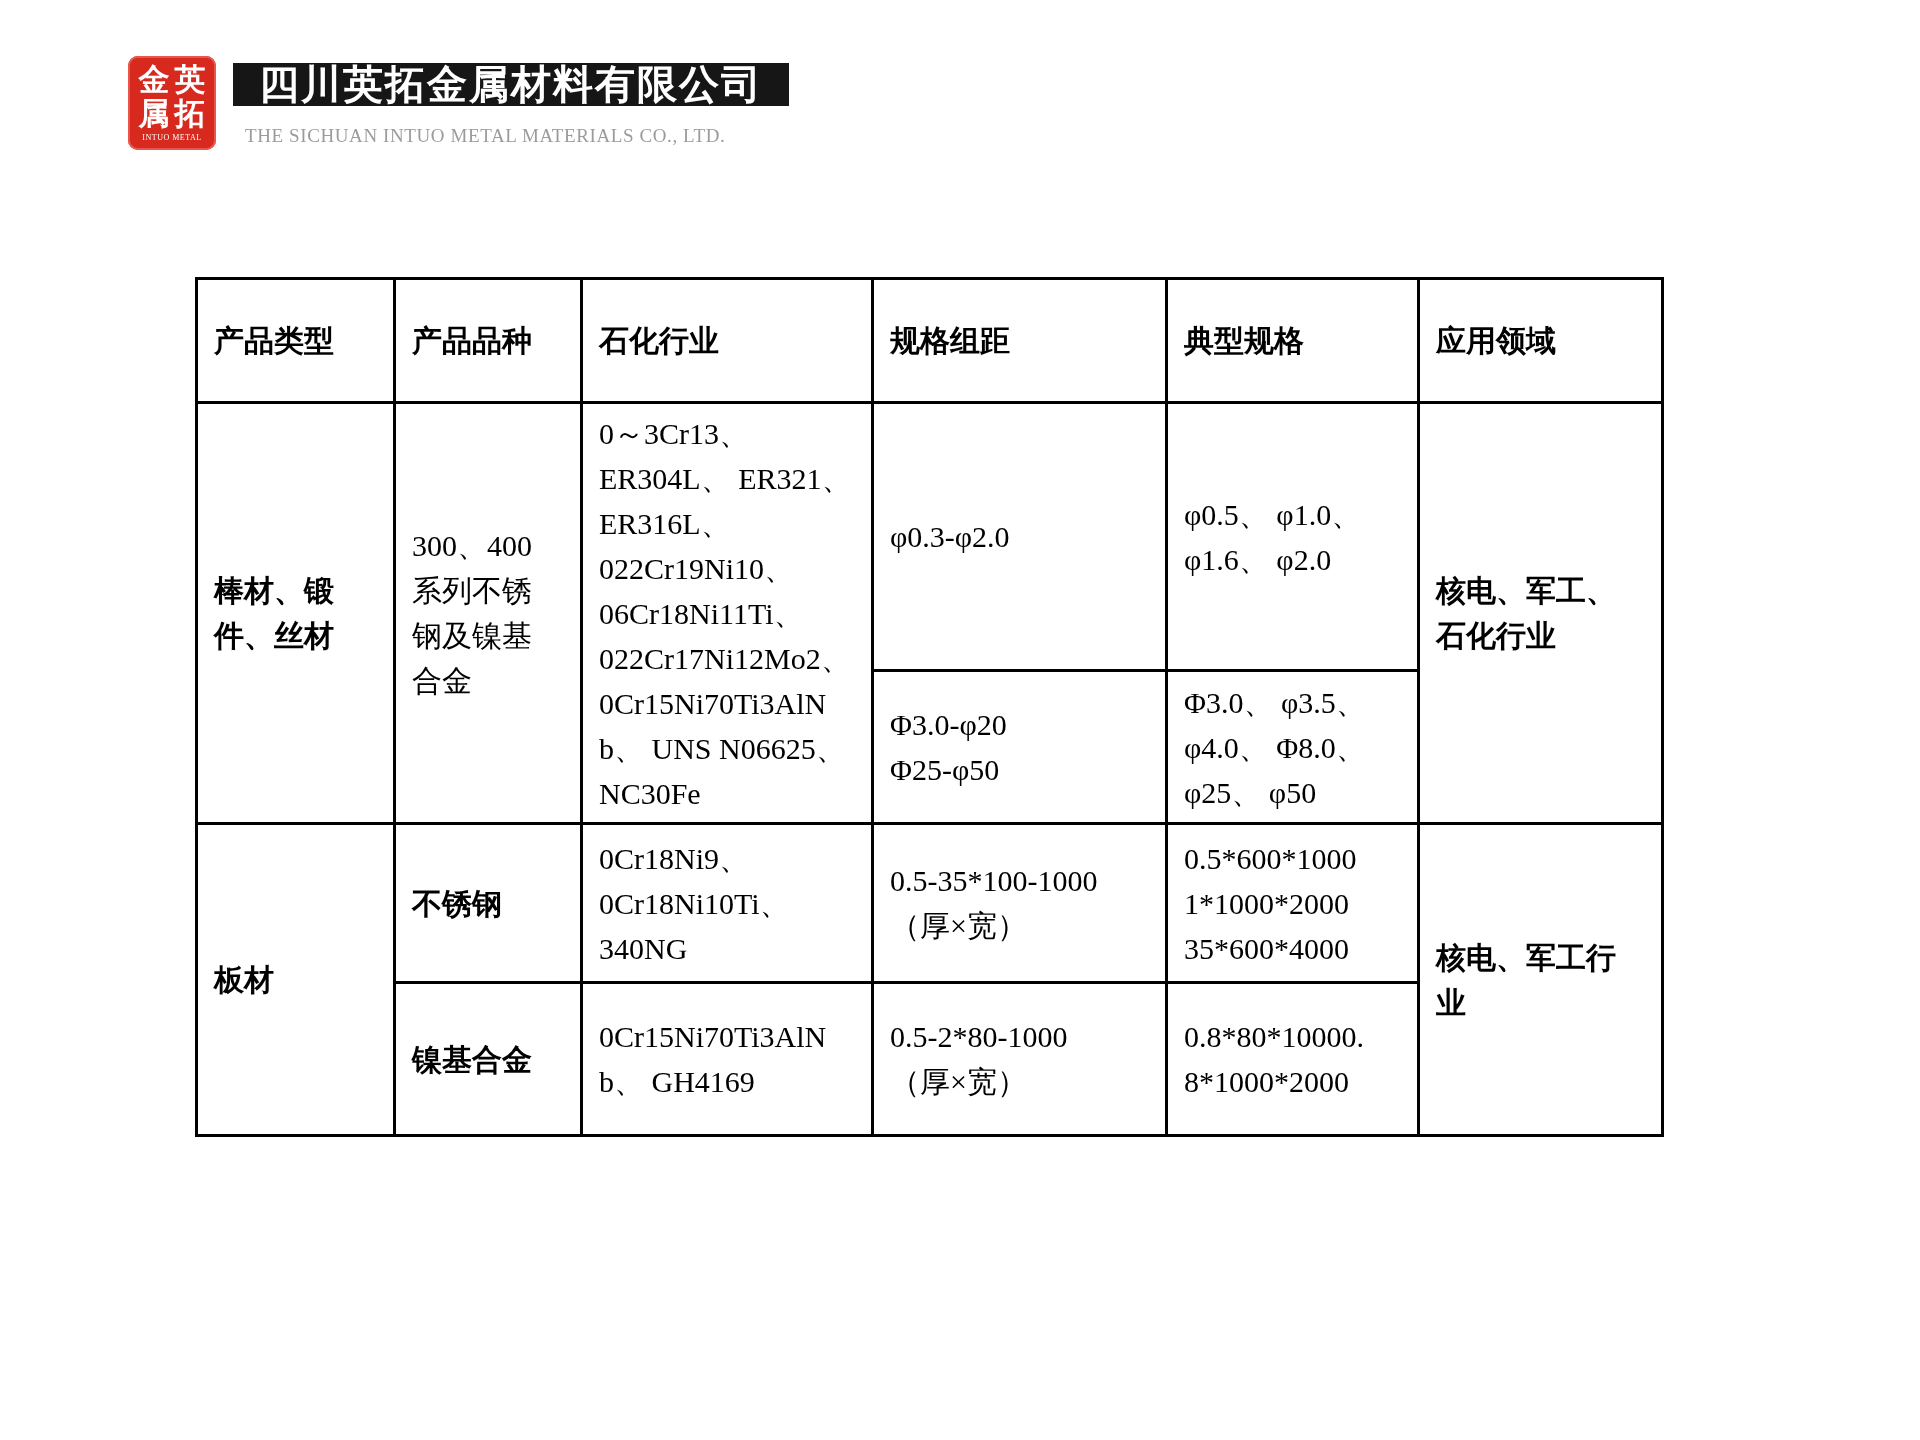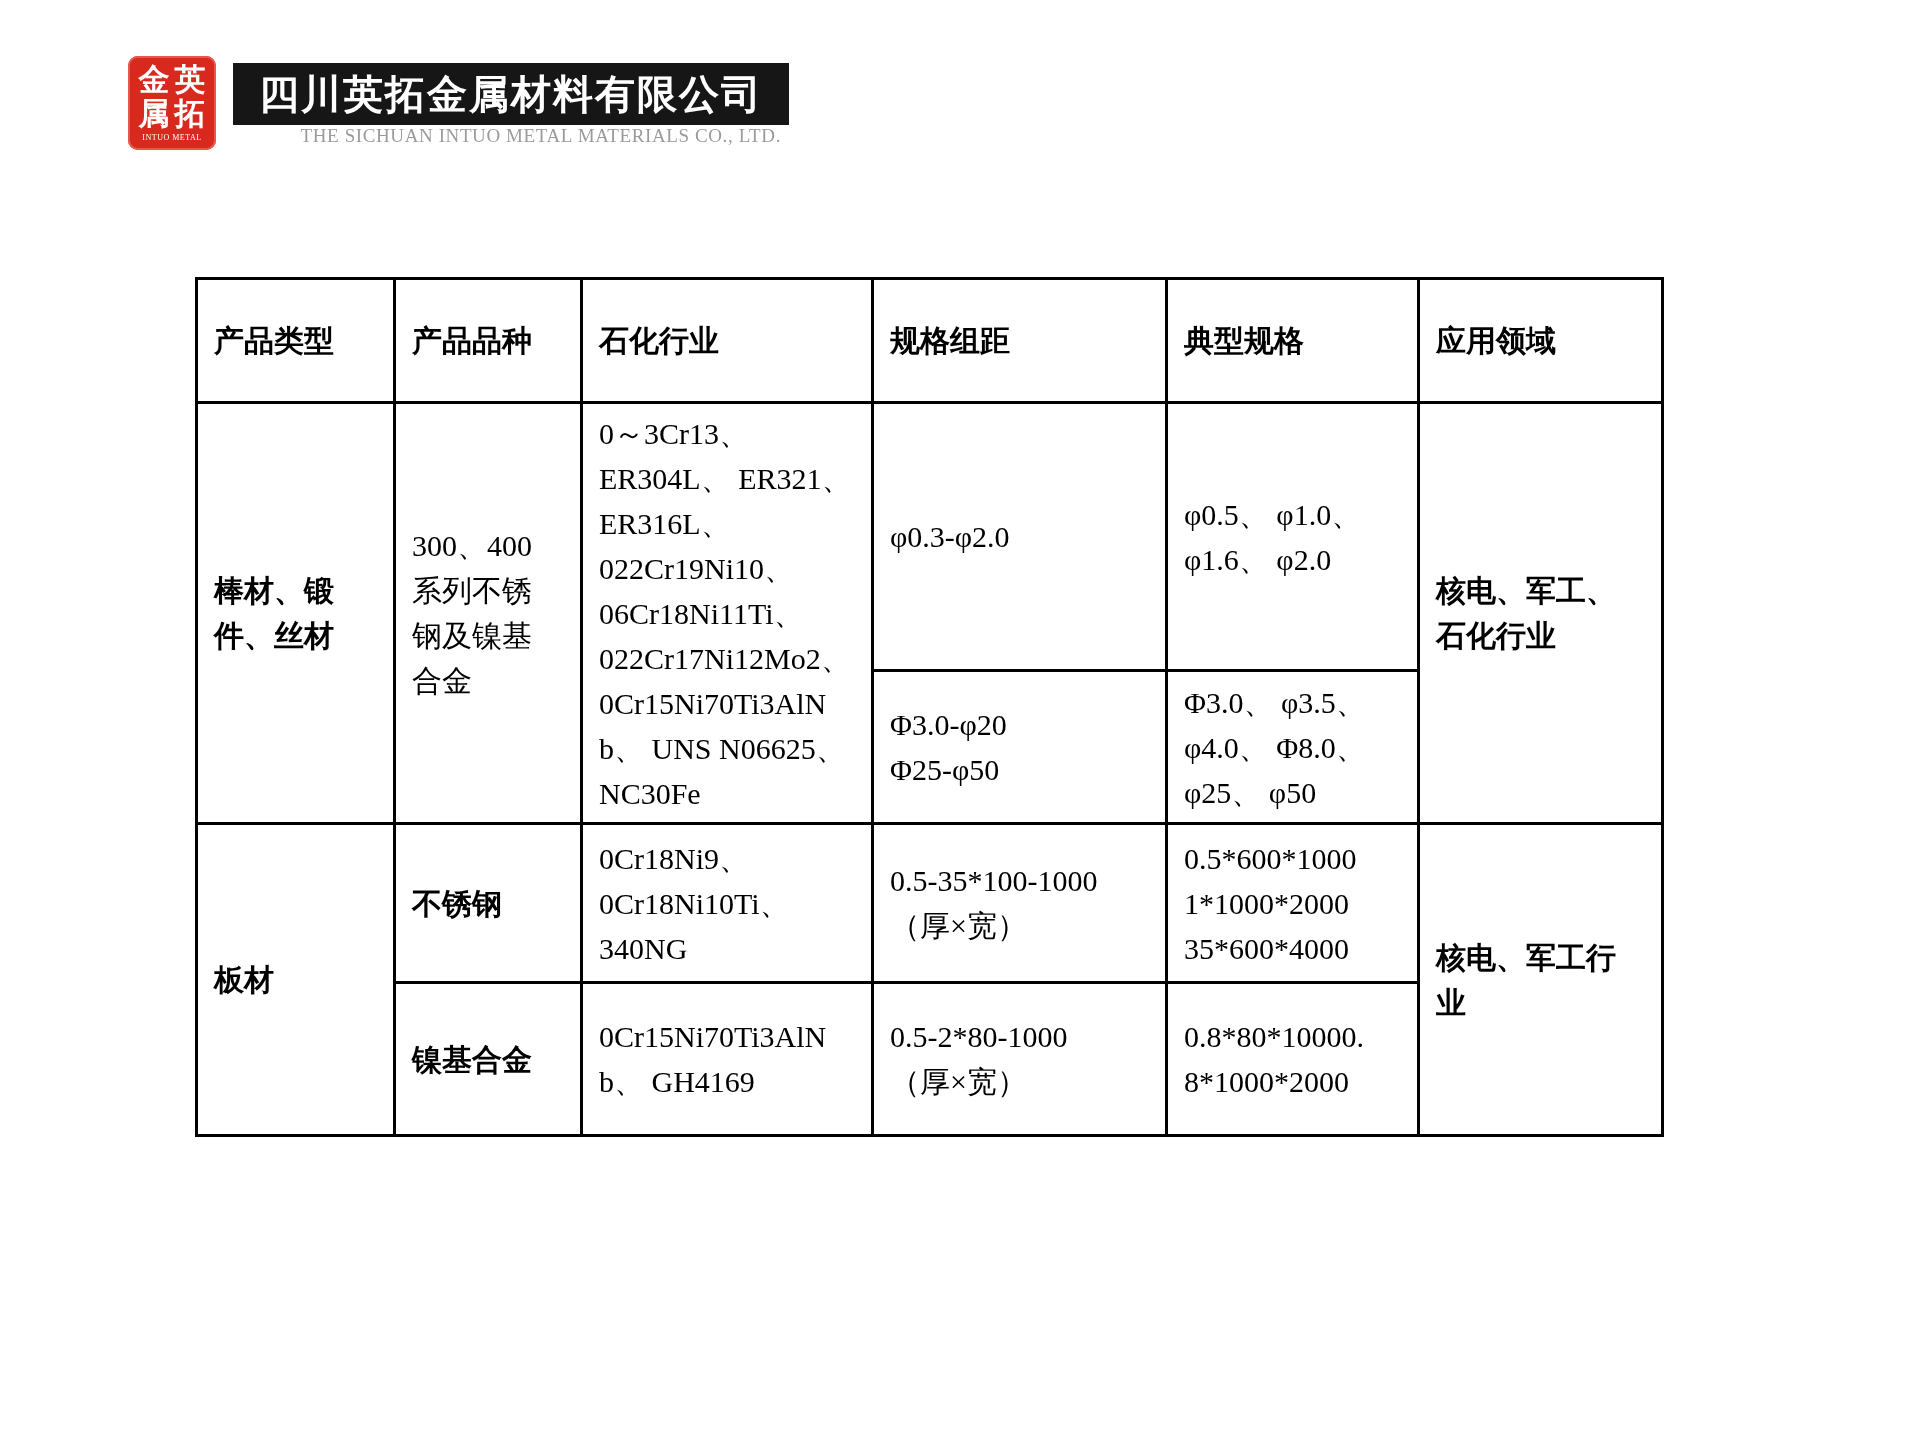--- a/index.html
+++ b/index.html
@@ -12,27 +12,27 @@
   .seal {
     position:absolute; left:128px; top:56px; width:88px; height:94px;
     background:#d8291e; border-radius:10px; color:#fff;
     display:flex; flex-direction:column; align-items:center; justify-content:center;
     box-shadow:inset 0 0 0 2px #e8564d;
   }
   .seal-grid { display:grid; grid-template-columns:repeat(2,1fr); gap:1px 5px;
     font-size:31px; font-weight:bold; line-height:1.05; }
   .seal-caption { font-size:8px; letter-spacing:0.5px; margin-top:3px; white-space:nowrap; }
   .banner {
-    position:absolute; left:233px; top:63px; width:556px; height:62px;
+    position:absolute; left:233px; top:63px; width:556px; height:43px;
     background:#161616; color:#ffffff;
     display:flex; align-items:center; justify-content:center;
     font-size:40px; font-weight:bold; letter-spacing:2px; white-space:nowrap;
   }
   .company-en {
-    position:absolute; left:225px; top:125px; width:556px; text-align:right;
+    position:absolute; left:245px; top:125px; width:556px; text-align:left;
     color:#9b9b9b; font-size:19px; letter-spacing:0.6px; white-space:nowrap;
   }
   
   .heading {
     position:absolute; left:103px; top:172px; font-size:42px; color:#1d1d1d;
     letter-spacing:1px; white-space:nowrap;
   }
   
   .products-table {
     position:absolute; left:195px; top:277px;

